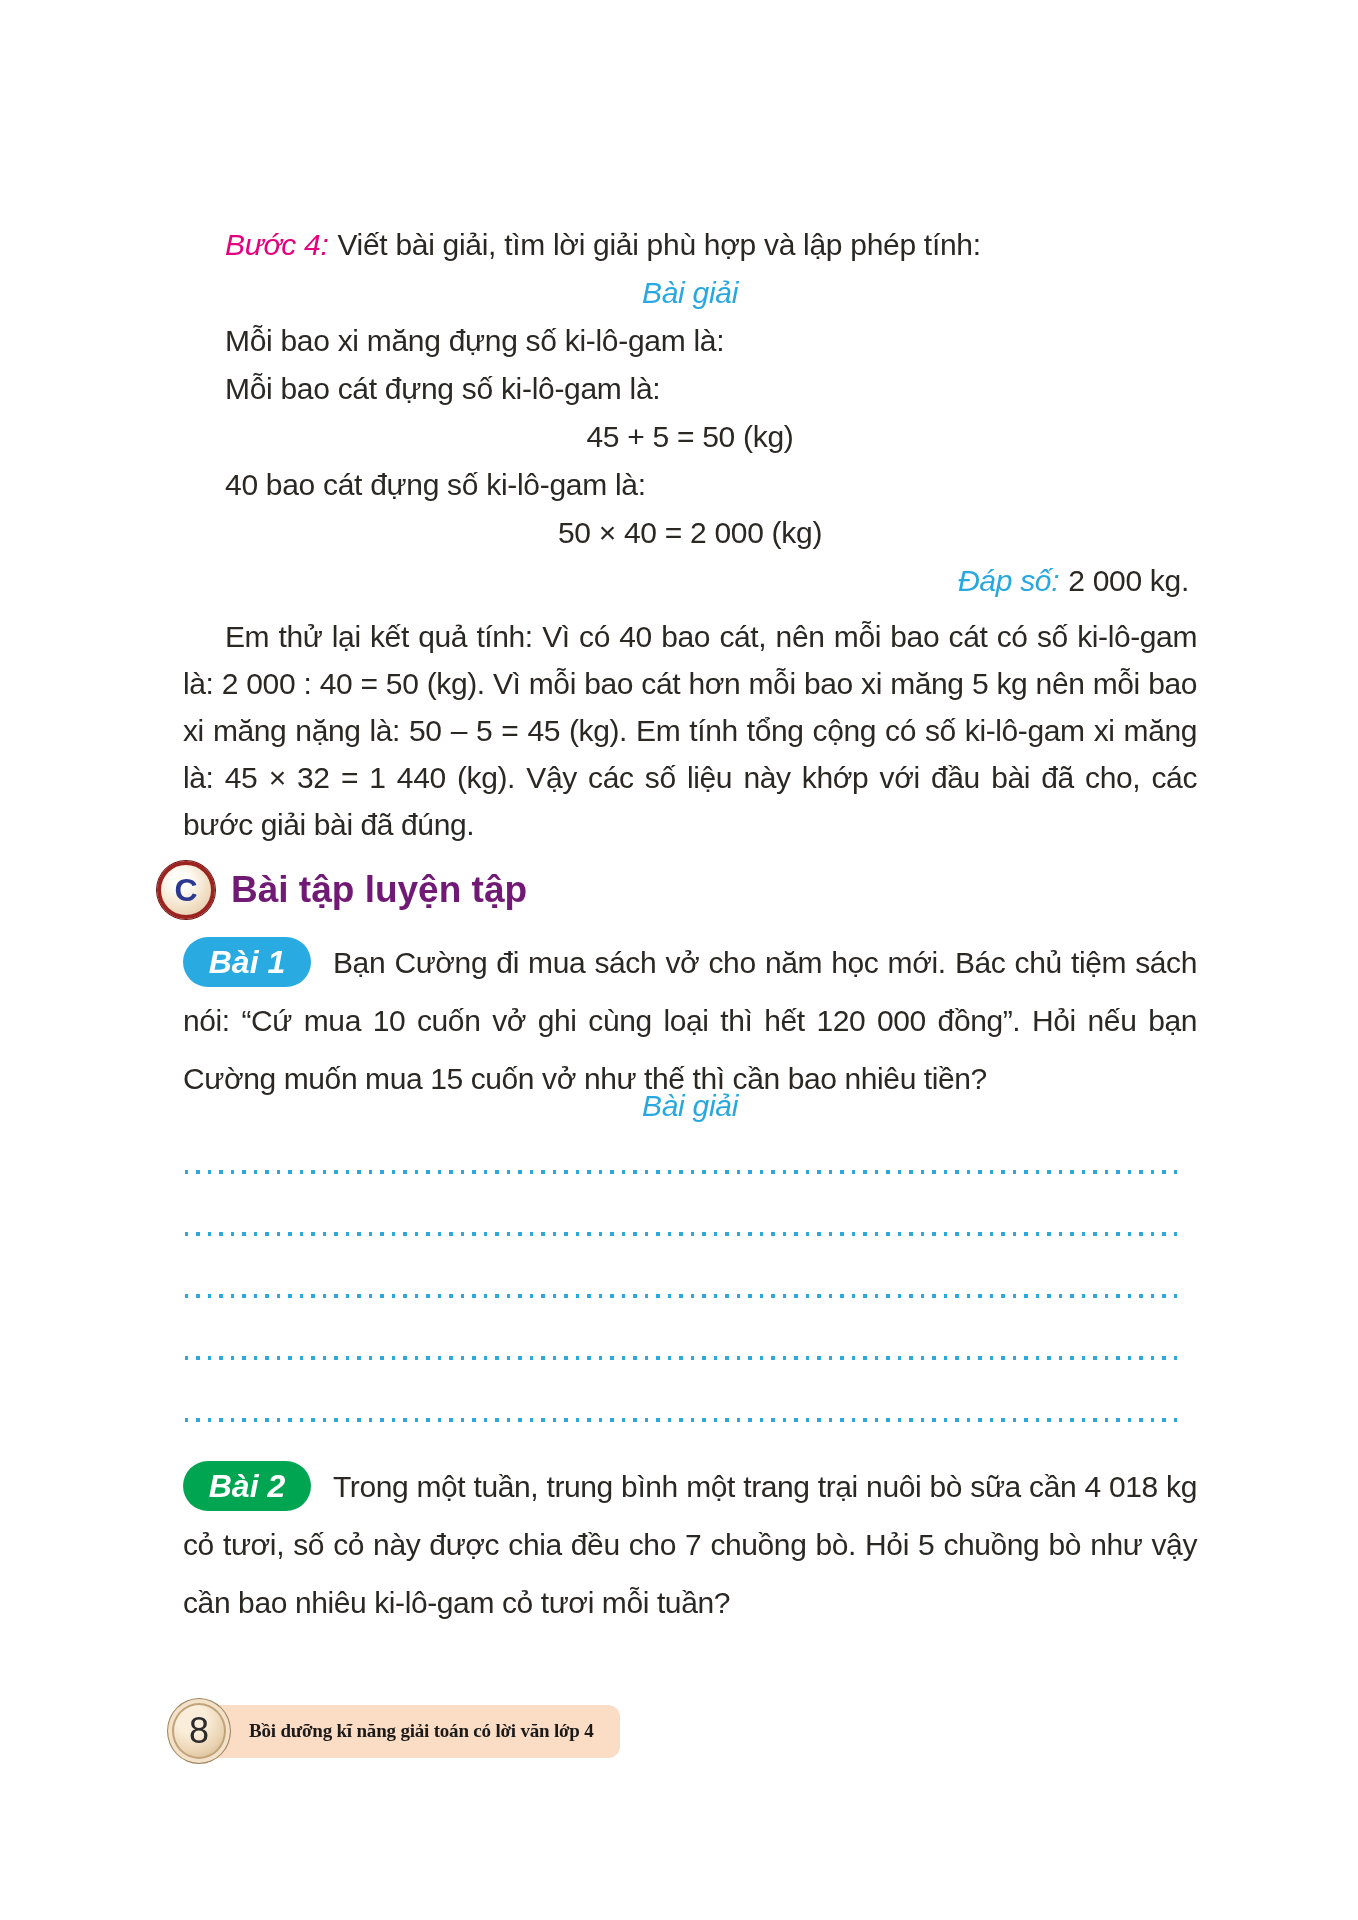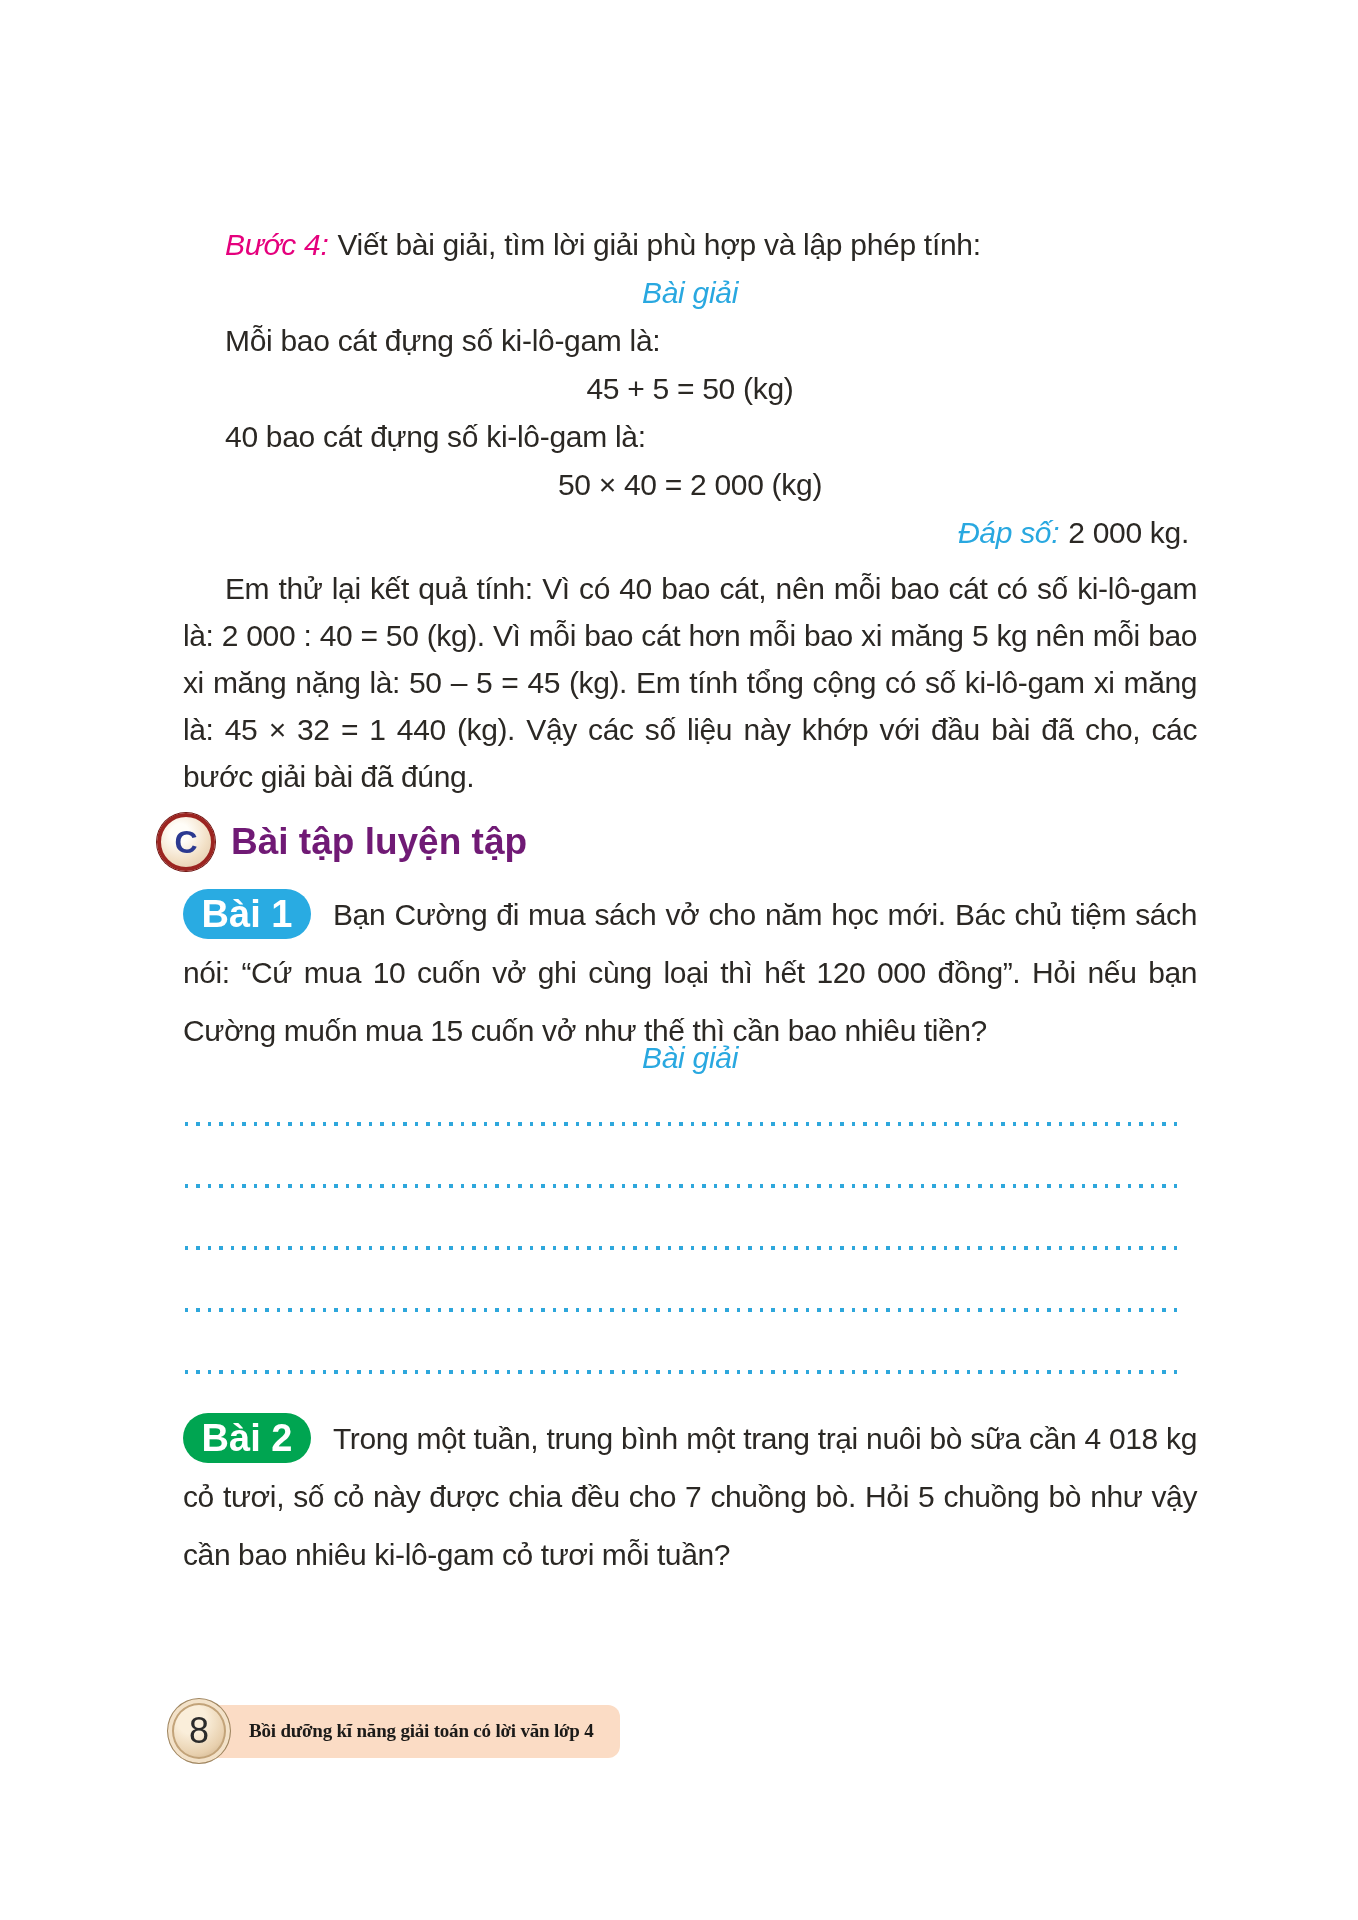--- a/index.html
+++ b/index.html
@@ -66,25 +66,26 @@
     text-align: justify;
     letter-spacing: -0.4px;
   }
   .exercise.ex1 { margin-top: 14px; }
   .exercise.ex2 { margin-top: 36px; }
   .badge {
     display: inline-flex;
     width: 128px; height: 50px;
     border-radius: 25px;
     align-items: center; justify-content: center;
-    color: #ffffff; font-weight: bold; font-size: 38px;
+    color: #ffffff; font-weight: bold; font-size: 32px;
     letter-spacing: 0;
     vertical-align: middle;
     margin-right: 22px;
     transform: translateY(-3px);
+    font-style: italic;
   }
   .badge-blue  { background: #29abe2; }
   .badge-green { background: #00a551; }
 
   .solution2 { margin-top: -26px; line-height: 47px; }
 
   
   .dotted-lines { margin-top: 41px; }
   .dotted-line {
     height: 4px; width: 992px; margin-left: 2px;
@@ -131,20 +132,21 @@
   <main class="content">
 
     <p class="s-row indent first">
       <span class="step-label">Bước 4:</span><span>Viết bài giải, tìm lời giải phù hợp và lập phép tính:</span>
     </p>
 
     <p class="s-row center">
       <span class="cyan-italic">Bài giải</span>
     </p>
 
+    <p class="s-row indent">Mỗi bao xi măng đựng số ki-lô-gam là:</p>
     <p class="s-row indent">Mỗi bao cát đựng số ki-lô-gam là:</p>
     <p class="s-row center">45 + 5 = 50 (kg)</p>
     <p class="s-row indent">40 bao cát đựng số ki-lô-gam là:</p>
     <p class="s-row center">50 × 40 = 2 000 (kg)</p>
 
     <p class="s-row right-align">
       <span class="cyan-italic">Đáp số:</span><span class="answer-value">2 000 kg.</span>
     </p>
 
 

